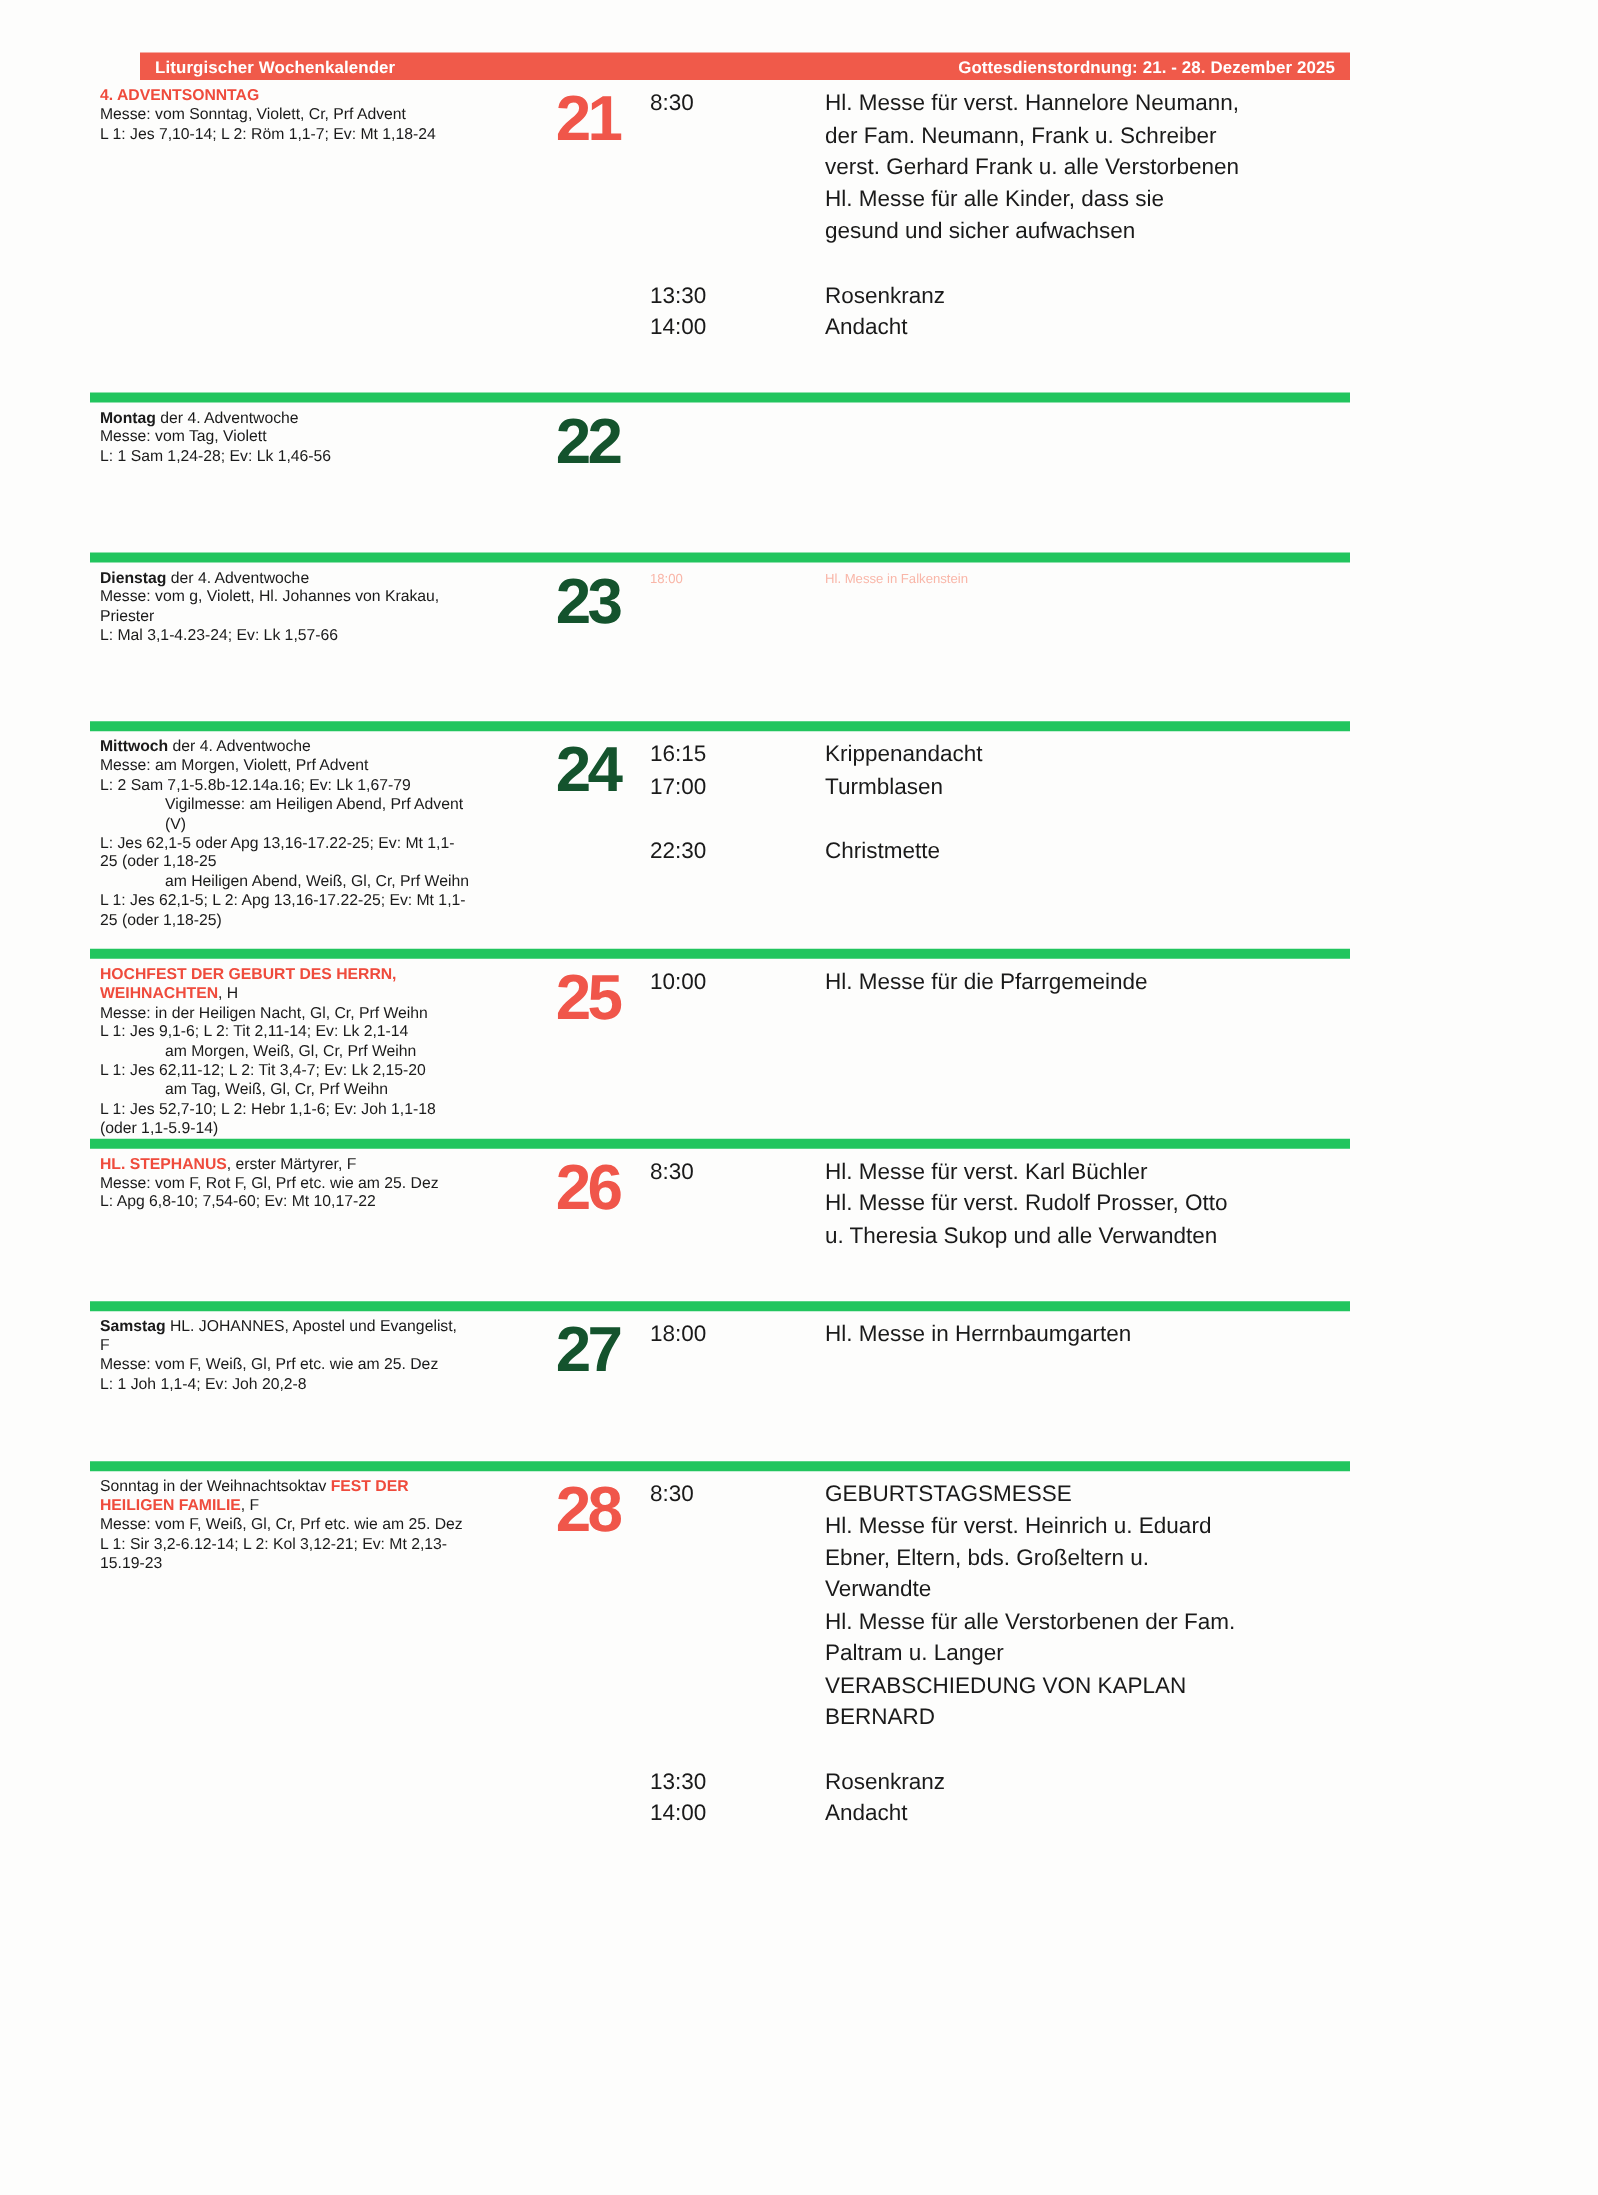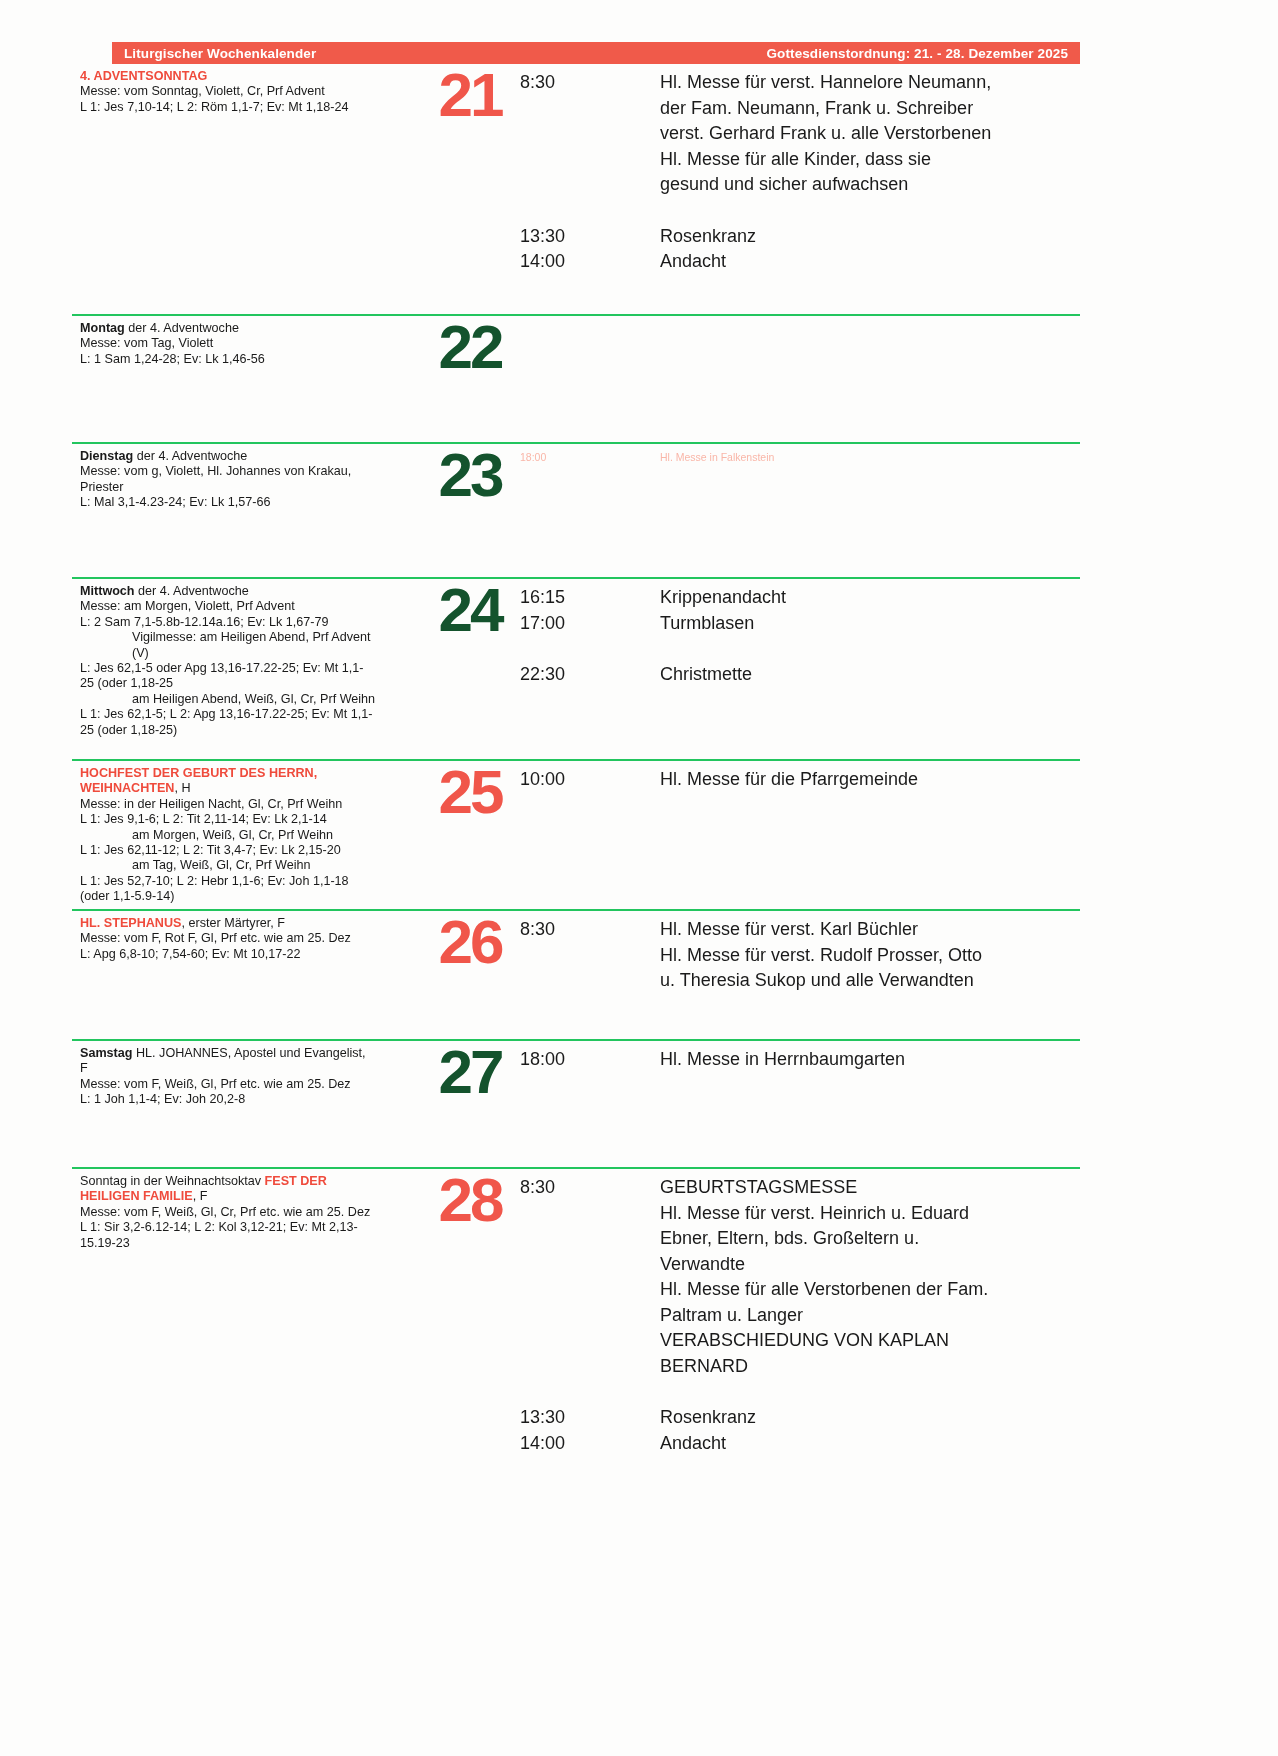--- a/index.html
+++ b/index.html
@@ -40,21 +40,21 @@
     font-weight: bold;
     letter-spacing: 0.1px;
     margin-left: 40px;
   }
   .header-left { white-space: nowrap; }
   .header-right { white-space: nowrap; }
 
   
   .day {
     position: relative;
-    border-top: 2px solid #22c55e;
+    border-top: 8px solid #22c55e;
     box-sizing: border-box;
     padding: 0;
   }
   .day:first-of-type { border-top: none; }
   .day-inner {
     position: relative;
     display: flex;
     align-items: flex-start;
   }
   .col-left {
@@ -65,21 +65,21 @@
     font-size: 12.6px;
     line-height: 15.4px;
   }
   .col-num {
     width: 100px;
     flex: 0 0 100px;
     text-align: center;
     position: relative;
   }
   .daynum {
-    font-size: 62px;
+    font-size: 51px;
     font-weight: bold;
     line-height: 58px;
     letter-spacing: -3px;
     display: block;
     margin-top: 2px;
   }
   .daynum.red { color: #f0564a; }
   .daynum.black { color: #14532d; }
   .col-right {
     flex: 1 1 auto;

